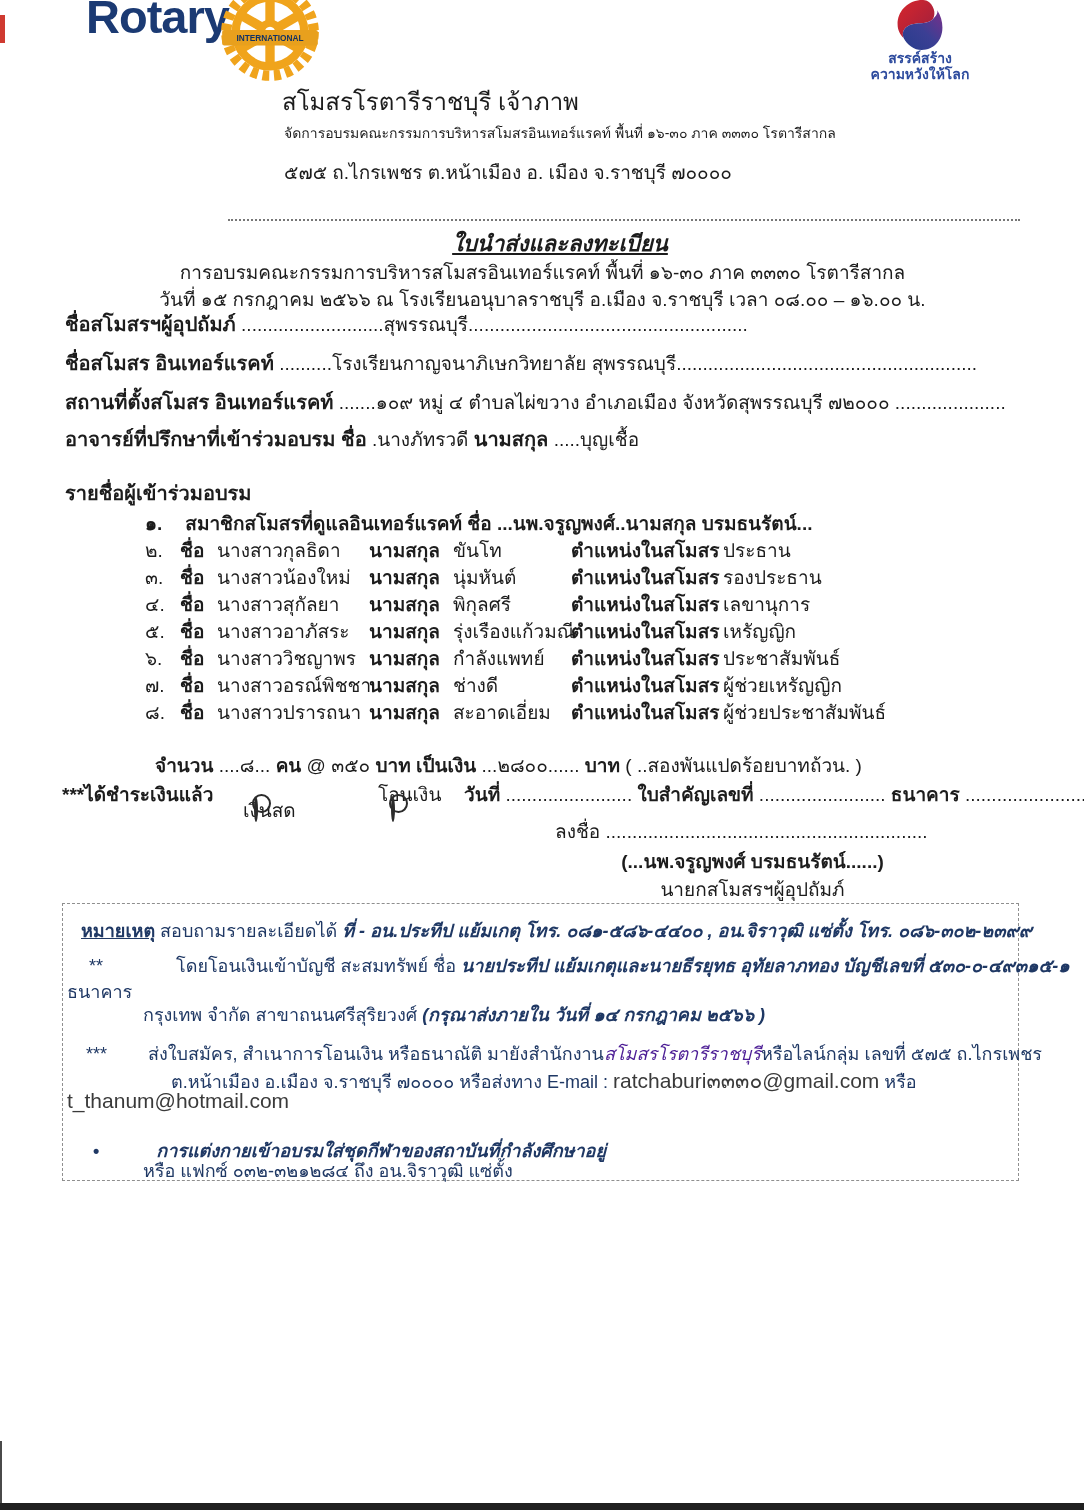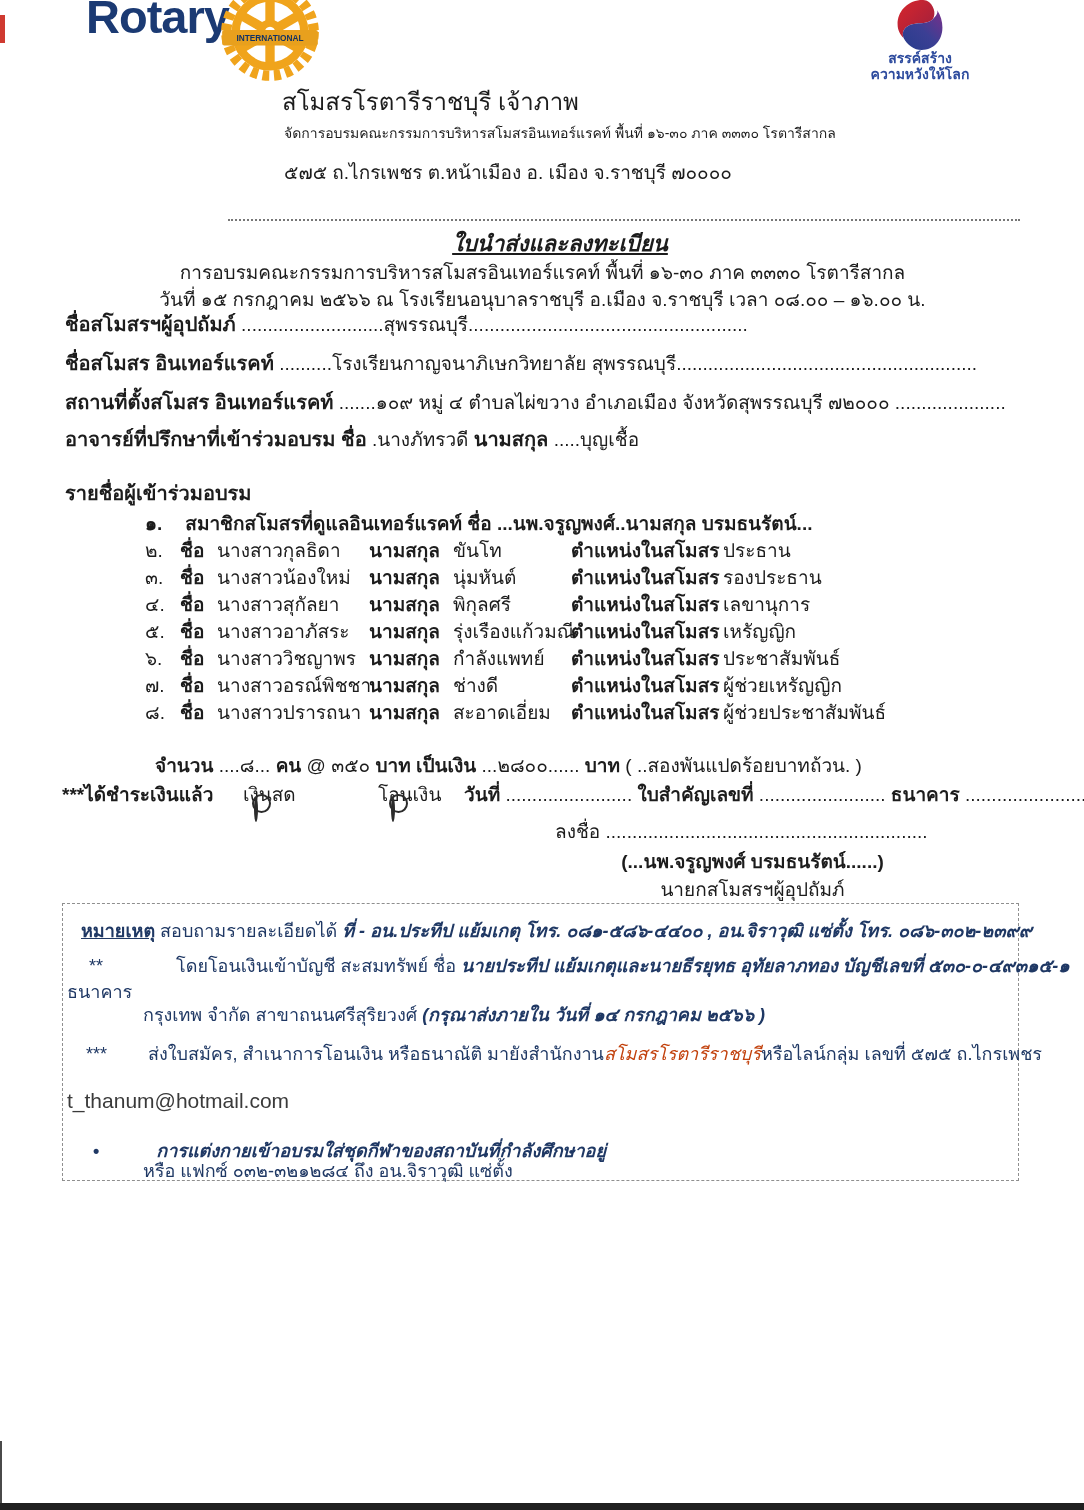--- a/index.html
+++ b/index.html
@@ -2,21 +2,21 @@
 <html><head>
 <meta charset="utf-8">
 <style>
   html,body{margin:0;padding:0;background:#ffffff;}
   .page{position:relative;width:1084px;height:1510px;background:#fff;overflow:hidden;
         font-family:"Liberation Sans","DejaVu Sans",sans-serif;color:#1c1c1c;}
   .abs{position:absolute;}
   .b{font-weight:bold;}
   .i{font-style:italic;}
   .u{text-decoration:underline;}
-  .red{color:#c2410c;}
+  .red{color:#4c1d95;}
   .t19{font-size:19px;line-height:27px;}
   .t20{font-size:20px;line-height:27px;}
   
   .wordmark{font-size:47px;font-weight:bold;color:#1b3a73;letter-spacing:-1px;line-height:50px;}
   .host-line1{font-size:24px;font-weight:normal;line-height:28px;}
   .host-line2{font-size:14px;line-height:22px;}
   .addr{font-size:19px;line-height:30px;}
   .dotsep{border-top:2px dotted #777;height:0;}
   .doc-title{font-size:22px;font-weight:bold;font-style:italic;text-decoration:underline;text-align:center;}
   .centerline{text-align:center;font-size:19px;}
@@ -184,21 +184,21 @@
     <span class="b">ตำแหน่งในสโมสร</span>
     <span>ผู้ช่วยประชาสัมพันธ์</span>
   </div>
 
   <div class="abs t19" style="left:155px;top:752px;white-space:nowrap;">
     <span class="b">จำนวน</span><span> ....๘... </span><span class="b">คน</span><span>   @ ๓๕๐ </span><span class="b">บาท</span><span class="b">  เป็นเงิน</span><span> ...๒๘๐๐...... </span><span class="b">บาท</span><span> ( ..สองพันแปดร้อยบาทถ้วน. )</span>
   </div>
 
   <div class="abs t19" style="left:62px;top:781px;width:958px;height:34px;">
     <span class="b abs" style="left:0;top:0;">***ได้ชำระเงินแล้ว</span>
-    <span class="abs" style="left:181px;top:0;">เงินสด</span>
+    <span class="abs" style="left:181px;top:16px;">เงินสด</span>
     <span class="circ" style="left:190px;top:13px;"><span class="inner"></span></span>
     <span class="abs" style="left:316px;top:0;text-align:center;">โอนเงิน</span>
     <span class="circ" style="left:327px;top:13px;"><span class="inner"></span></span>
     <span class="abs" style="left:402px;top:0;white-space:nowrap;">
       <span class="b">วันที่</span><span> ........................ </span><span class="b">ใบสำคัญเลขที่</span><span> ........................ </span><span class="b">ธนาคาร</span><span> ...........................</span>
     </span>
   </div>
 
   <div class="abs t19" style="left:555px;top:818px;width:395px;">
     <div style="white-space:nowrap;">
@@ -217,20 +217,23 @@
       <span style="display:inline-block;width:68px;"></span><span>โดยโอนเงินเข้าบัญชี สะสมทรัพย์ ชื่อ </span><span class="b i">นายประทีป แย้มเกตุและนายธีรยุทธ อุทัยลาภทอง บัญชีเลขที่ ๕๓๐-๐-๔๙๓๑๕-๑</span>
     </div>
     <div class="nline" style="left:4px;top:73px;">ธนาคาร</div>
     <div class="nline" style="left:80px;top:96px;">
       <span>กรุงเทพ จำกัด สาขาถนนศรีสุริยวงศ์  </span><span class="b i">(กรุณาส่งภายใน วันที่ ๑๔ กรกฎาคม ๒๕๖๖ )</span>
     </div>
     <div class="nline" style="left:23px;top:135px;">
       <span>***</span>
       <span style="display:inline-block;width:36px;"></span><span>ส่งใบสมัคร, สำเนาการโอนเงิน หรือธนาณัติ มายังสำนักงาน</span><span class="red i">สโมสรโรตารีราชบุรี</span><span>หรือไลน์กลุ่ม  เลขที่ ๕๗๕ ถ.ไกรเพชร</span>
     </div>
+    <div class="nline" style="left:108px;top:160px;">
+      <span>ต.หน้าเมือง อ.เมือง จ.ราชบุรี  ๗๐๐๐๐ หรือส่งทาง E-mail : </span><span class="email">ratchaburi๓๓๓๐@gmail.com</span><span> หรือ</span>
+    </div>
     <div class="nline email" style="left:4px;top:185px;">t_thanum@hotmail.com</div>
     <div class="nline" style="left:80px;top:211px;margin-top:41px;">หรือ แฟกซ์ ๐๓๒-๓๒๑๒๘๔ ถึง อน.จิราวุฒิ แซ่ตั้ง</div>
     <div class="nline" style="left:30px;top:232px;">
       <span class="b">•</span>
       <span style="display:inline-block;width:52px;"></span><span class="b i">การแต่งกายเข้าอบรมใส่ชุดกีฬาของสถาบันที่กำลังศึกษาอยู่</span>
     </div>
   </div>
 
 </div>
 

